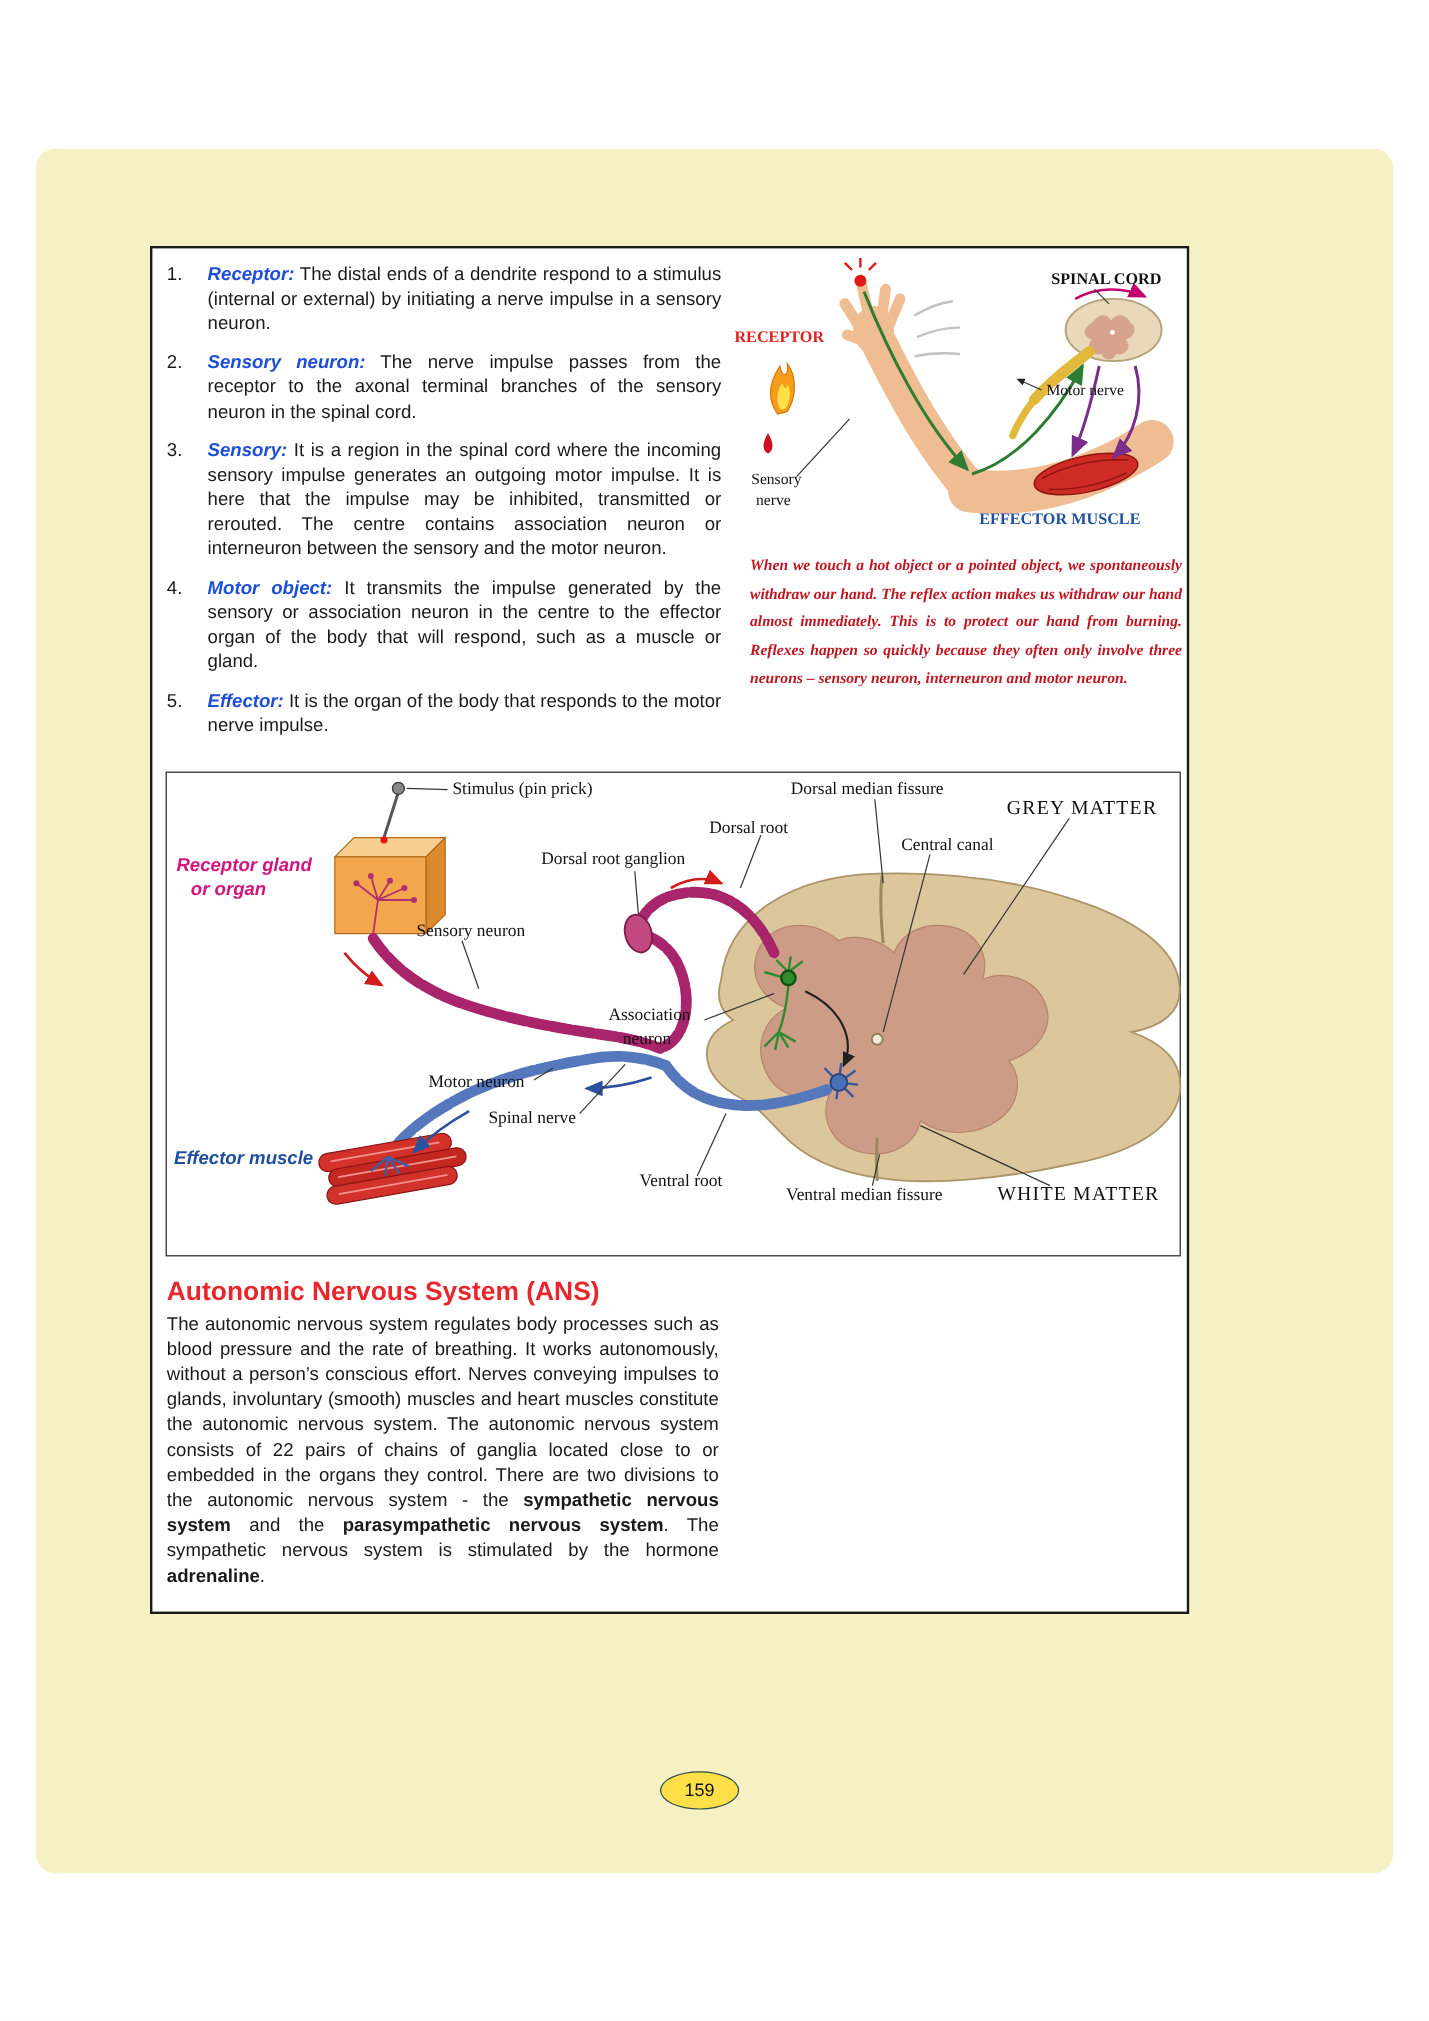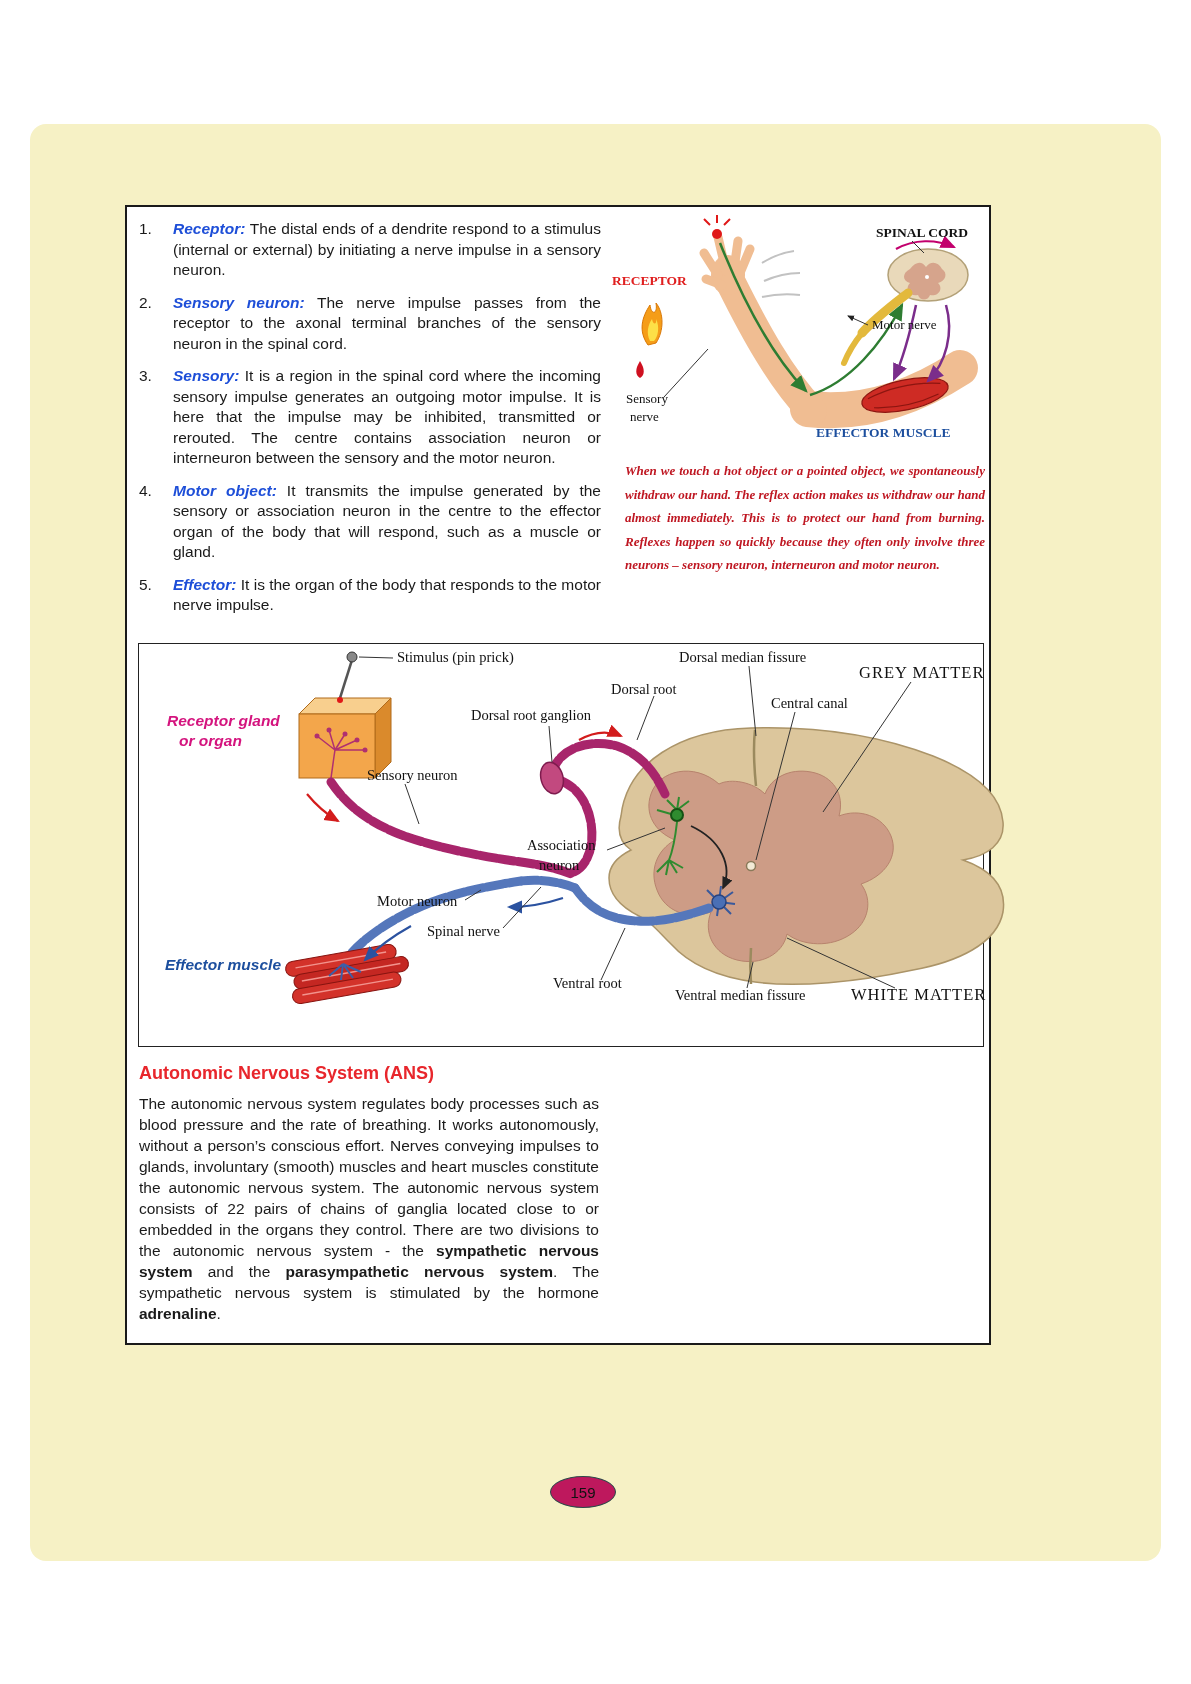--- a/index.html
+++ b/index.html
@@ -19,31 +19,31 @@
   .term { color:#1d4ed8; font-weight:bold;font-style:italic; }
   .def-text b { font-weight:normal; }
 
   .arm-figure { position:absolute; left:483px; top:6px; width:375px; height:240px; }
 
   .callout { position:absolute; left:498px; top:252px; width:360px;
              font-family:"Liberation Serif", serif; font-weight:bold; font-style:italic;
              font-size:13px; line-height:23.5px; color:#bf1722; text-align:justify; }
 
   .reflex-figure { position:absolute; left:11px; top:436px; width:846px; height:404px;
-                   border:1.5px solid #222; background:#fff;padding-left:20px; }
+                   border:1.5px solid #222; background:#fff; }
   .reflex-figure figcaption { position:absolute; left:0; right:0; bottom:5px; text-align:center;
                    font-family:"Liberation Serif", serif; font-style:italic; font-weight:bold;
                    font-size:15.5px; color:#bf1722; }
 
-  .ans-heading { position:absolute; left:12px; top:856px; font-size:18px; font-weight:bold; color:#e8262c; }
+  .ans-heading { position:absolute; left:12px; top:856px; font-size:22px; font-weight:bold; color:#e8262c; }
   .ans-para { position:absolute; left:12px; top:886px; width:460px;
               font-size:15.5px; line-height:21px; text-align:justify; }
 
   .page-oval { position:absolute; left:520px; top:1352px; width:66px; height:32px;
-               background:#be185d; border:1.6px solid #2d4a4a; border-radius:50%;
+               background:#fde047; border:1.6px solid #2d4a4a; border-radius:50%;
                display:flex; align-items:center; justify-content:center; font-size:15px; color:#111; }
 
   
   .slabel { font-family:"Liberation Serif", serif; font-size:14.5px; fill:#111; }
   .slabel-big { font-family:"Liberation Serif", serif; font-size:16.5px; fill:#111; letter-spacing:1px; }
   .hw-pink { font-family:"Liberation Sans", sans-serif; font-size:15.5px; font-weight:bold; font-style:italic; fill:#d4147e; }
   .hw-blue { font-family:"Liberation Sans", sans-serif; font-size:15.5px; font-weight:bold; font-style:italic; fill:#1d4f9e; }
   .alabel { font-family:"Liberation Serif", serif; font-size:13px; fill:#111; }
   .alabel-bold { font-family:"Liberation Serif", serif; font-size:13.5px; font-weight:bold; fill:#111; }
   .alabel-red { font-family:"Liberation Serif", serif; font-size:13.5px; font-weight:bold; fill:#e02020; }

